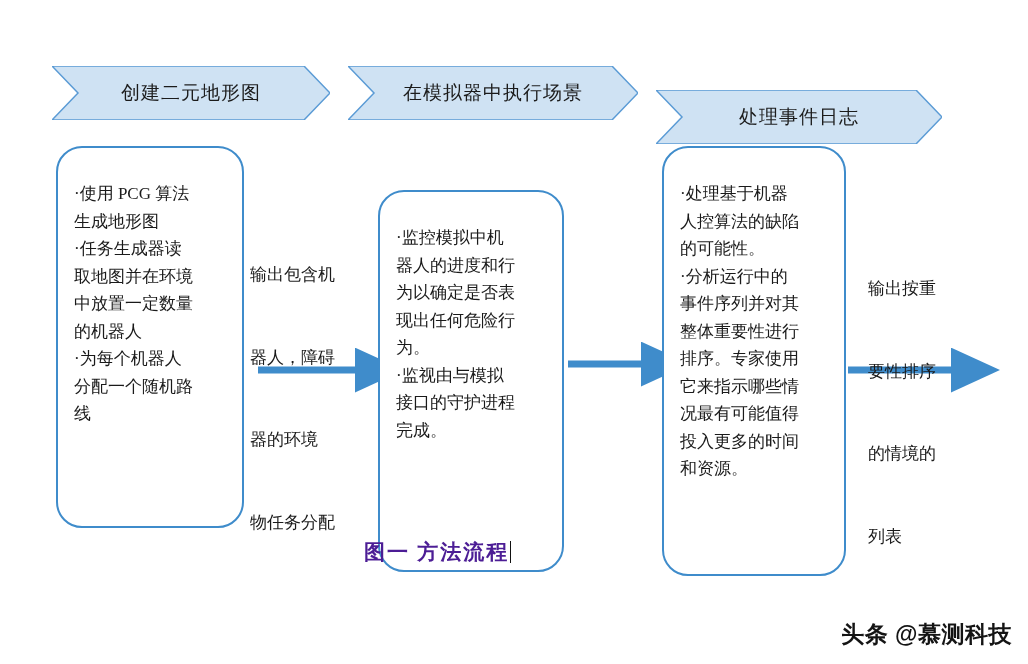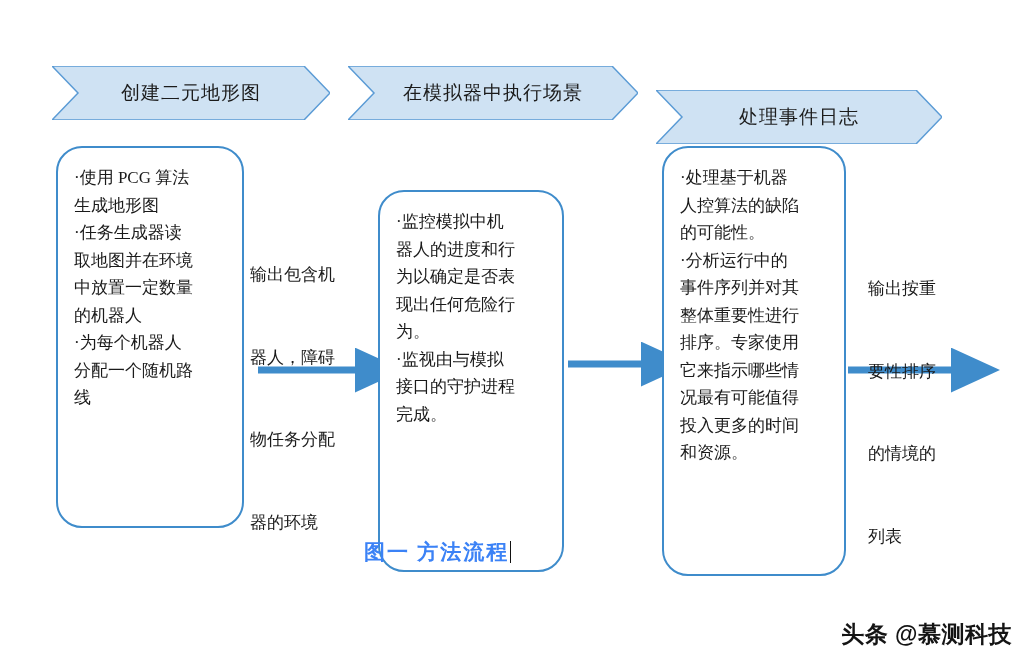--- a/index.html
+++ b/index.html
@@ -47,21 +47,21 @@
     white-space: nowrap;
   }
 
   
   .rbox {
     position: absolute;
     border: 2px solid #3f8ccb;
     border-radius: 26px;
     background: #ffffff;
     box-sizing: border-box;
-    padding: 16px 14px 10px 16px;
+    padding: 32px 14px 10px 16px;
   }
   .rbox .line {
     font-size: 17px;
     line-height: 1.62;
     color: #1a1a1a;
     font-family: "Liberation Serif", serif;
     white-space: pre-wrap;
   }
 
   
@@ -73,21 +73,21 @@
     font-family: "Liberation Serif", serif;
     white-space: pre-wrap;
   }
 
   
   .caption {
     position: absolute;
     font-family: "Liberation Serif", serif;
     font-size: 21px;
     font-weight: 700;
-    color: #3b82f6;
+    color: #4c1d95;
     letter-spacing: 2px;
     white-space: nowrap;
   }
   .caret {
     display: inline-block;
     width: 1px;
     height: 22px;
     background: #111;
     vertical-align: -4px;
     margin-left: 1px;
@@ -162,22 +162,22 @@
     <div class="line">中放置一定数量</div>
     <div class="line">的机器人</div>
     <div class="line">·为每个机器人</div>
     <div class="line">分配一个随机路</div>
     <div class="line">线</div>
   </div>
 
   <div class="annot" style="left:250px; top:206px; width:112px;">
     <div>输出包含机</div>
     <div>器人，障碍</div>
+    <div>器的环境</div>
     <div>物任务分配</div>
-    <div>器的环境</div>
   </div>
 
   <div class="rbox" style="left:378px; top:146px; width:186px; height:382px;margin-top:44px;">
     <div class="line">·监控模拟中机</div>
     <div class="line">器人的进度和行</div>
     <div class="line">为以确定是否表</div>
     <div class="line">现出任何危险行</div>
     <div class="line">为。</div>
     <div class="line">·监视由与模拟</div>
     <div class="line">接口的守护进程</div>

